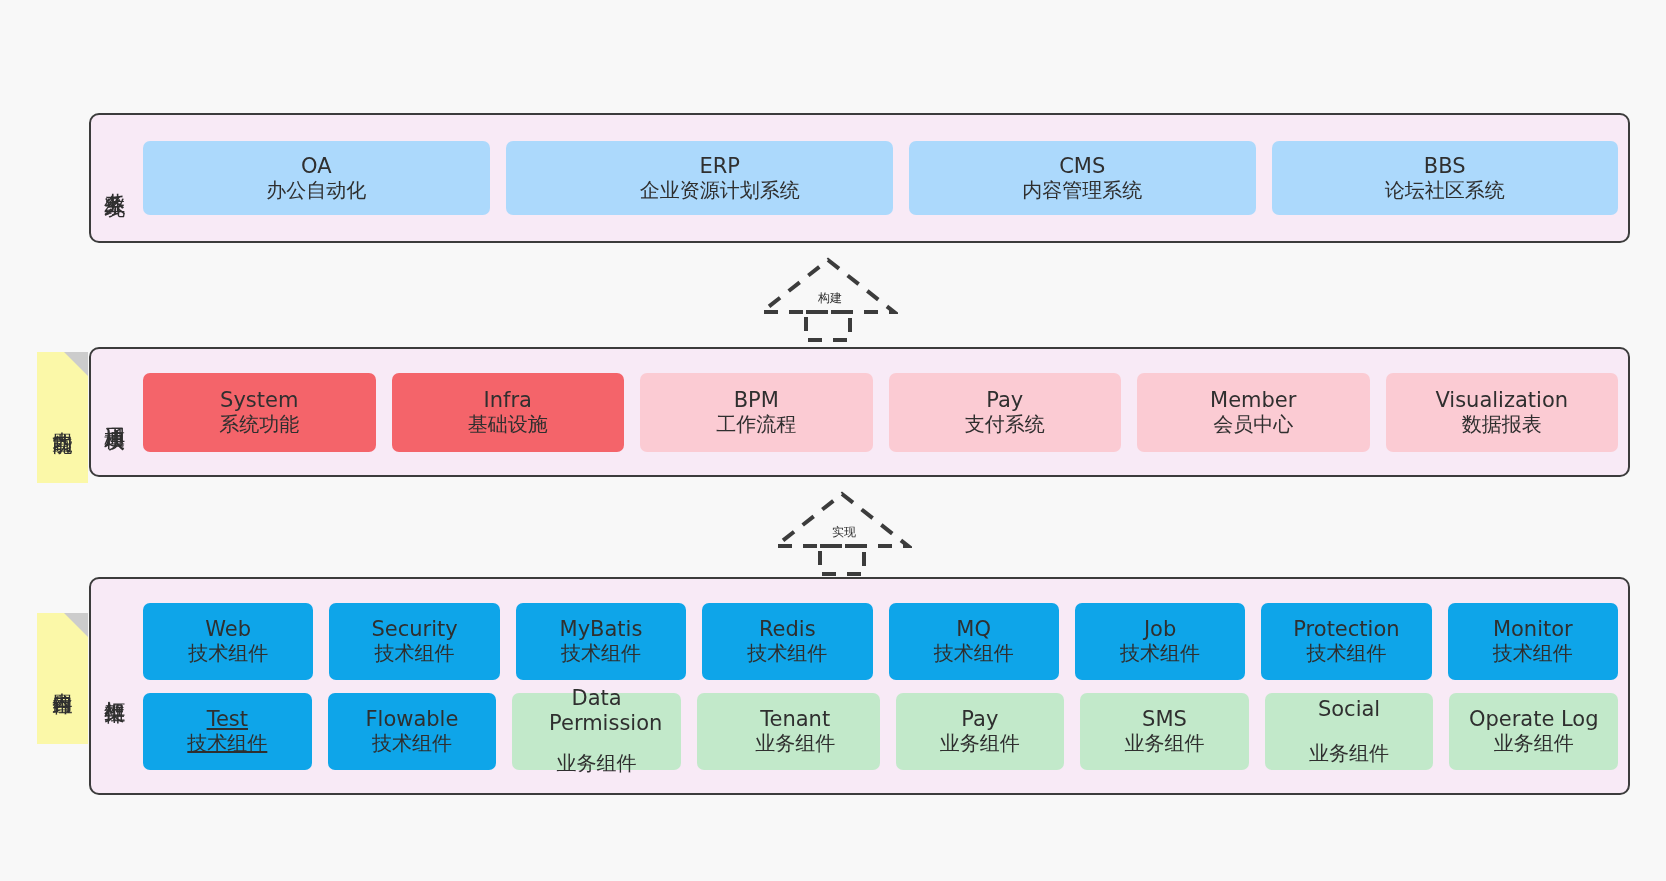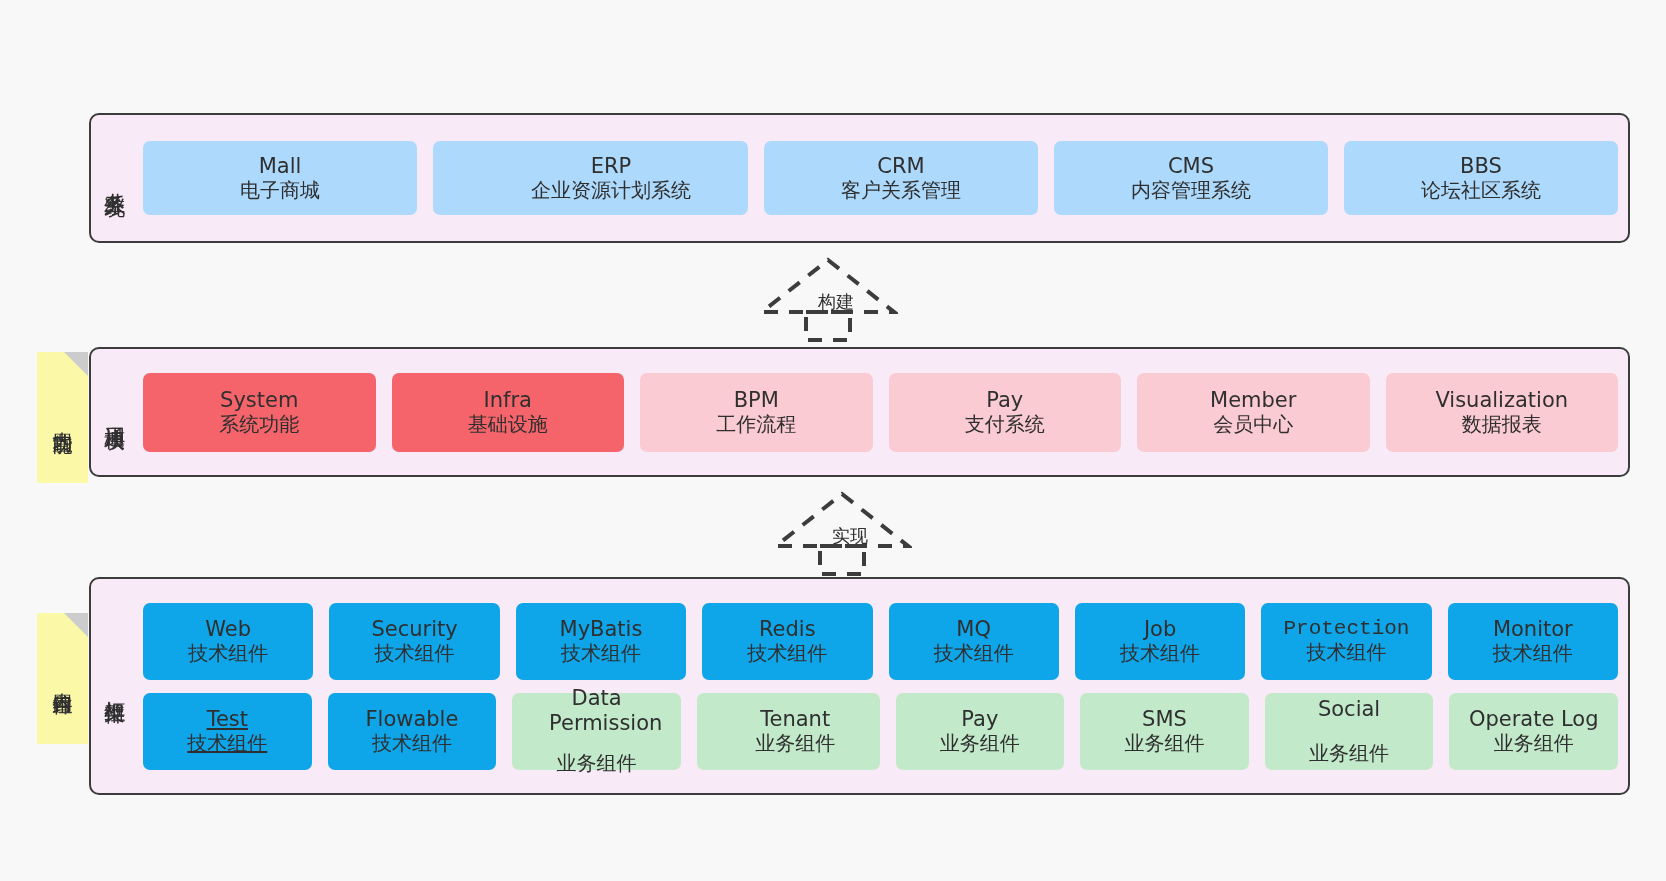--- a/index.html
+++ b/index.html
@@ -97,47 +97,43 @@
     width:0;height:0;
     border-top:24px solid #cccccc;
     border-left:24px solid transparent;
   }
   .note .txt{ position:relative; z-index:1; }
 
   
   .arrow{position:absolute;}
   .arrow-label{
     position:absolute;
-    font-size:18px;
+    font-size:12px;
     color:#2f2f2f;
     background:transparent;
     white-space:nowrap;
     user-select:none;
   }
 </style>
 </head>
 <body>
 
 <div class="canvas">
 
   <div class="layer" id="layer-0" style="left:89px;top:113px;width:1541px;height:130px;">
     <div class="layer-title">业务系统</div>
     <div class="layer-body">
       <div class="row">
         <div class="cell c-blue" style="height:74px;">
-          <span class="en">Mall</span>
-          <span class="cn">电子商城</span>
+          <span class="en">OA</span>
+          <span class="cn">办公自动化</span>
         </div>
         <div class="cell c-blue" style="height:74px;padding-left:47px;">
           <span class="en">ERP</span>
           <span class="cn">企业资源计划系统</span>
-        </div>
-        <div class="cell c-blue" style="height:74px;">
-          <span class="en">CRM</span>
-          <span class="cn">客户关系管理</span>
         </div>
         <div class="cell c-blue" style="height:74px;">
           <span class="en">CMS</span>
           <span class="cn">内容管理系统</span>
         </div>
         <div class="cell c-blue" style="height:74px;">
           <span class="en">BBS</span>
           <span class="cn">论坛社区系统</span>
         </div>
       </div>
@@ -220,21 +216,21 @@
           <span class="cn">技术组件</span>
         </div>
         <div class="cell c-green" style="height:77px;">
           <span class="en">MQ</span>
           <span class="cn">技术组件</span>
         </div>
         <div class="cell c-green" style="height:77px;">
           <span class="en">Job</span>
           <span class="cn">技术组件</span>
         </div>
-        <div class="cell c-green" style="height:77px;font-family:Liberation Mono, monospace;">
+        <div class="cell c-green" style="height:77px;">
           <span class="en">Protection</span>
           <span class="cn">技术组件</span>
         </div>
         <div class="cell c-green" style="height:77px;">
           <span class="en">Monitor</span>
           <span class="cn">技术组件</span>
         </div>
       </div>
 
       <div class="row">

